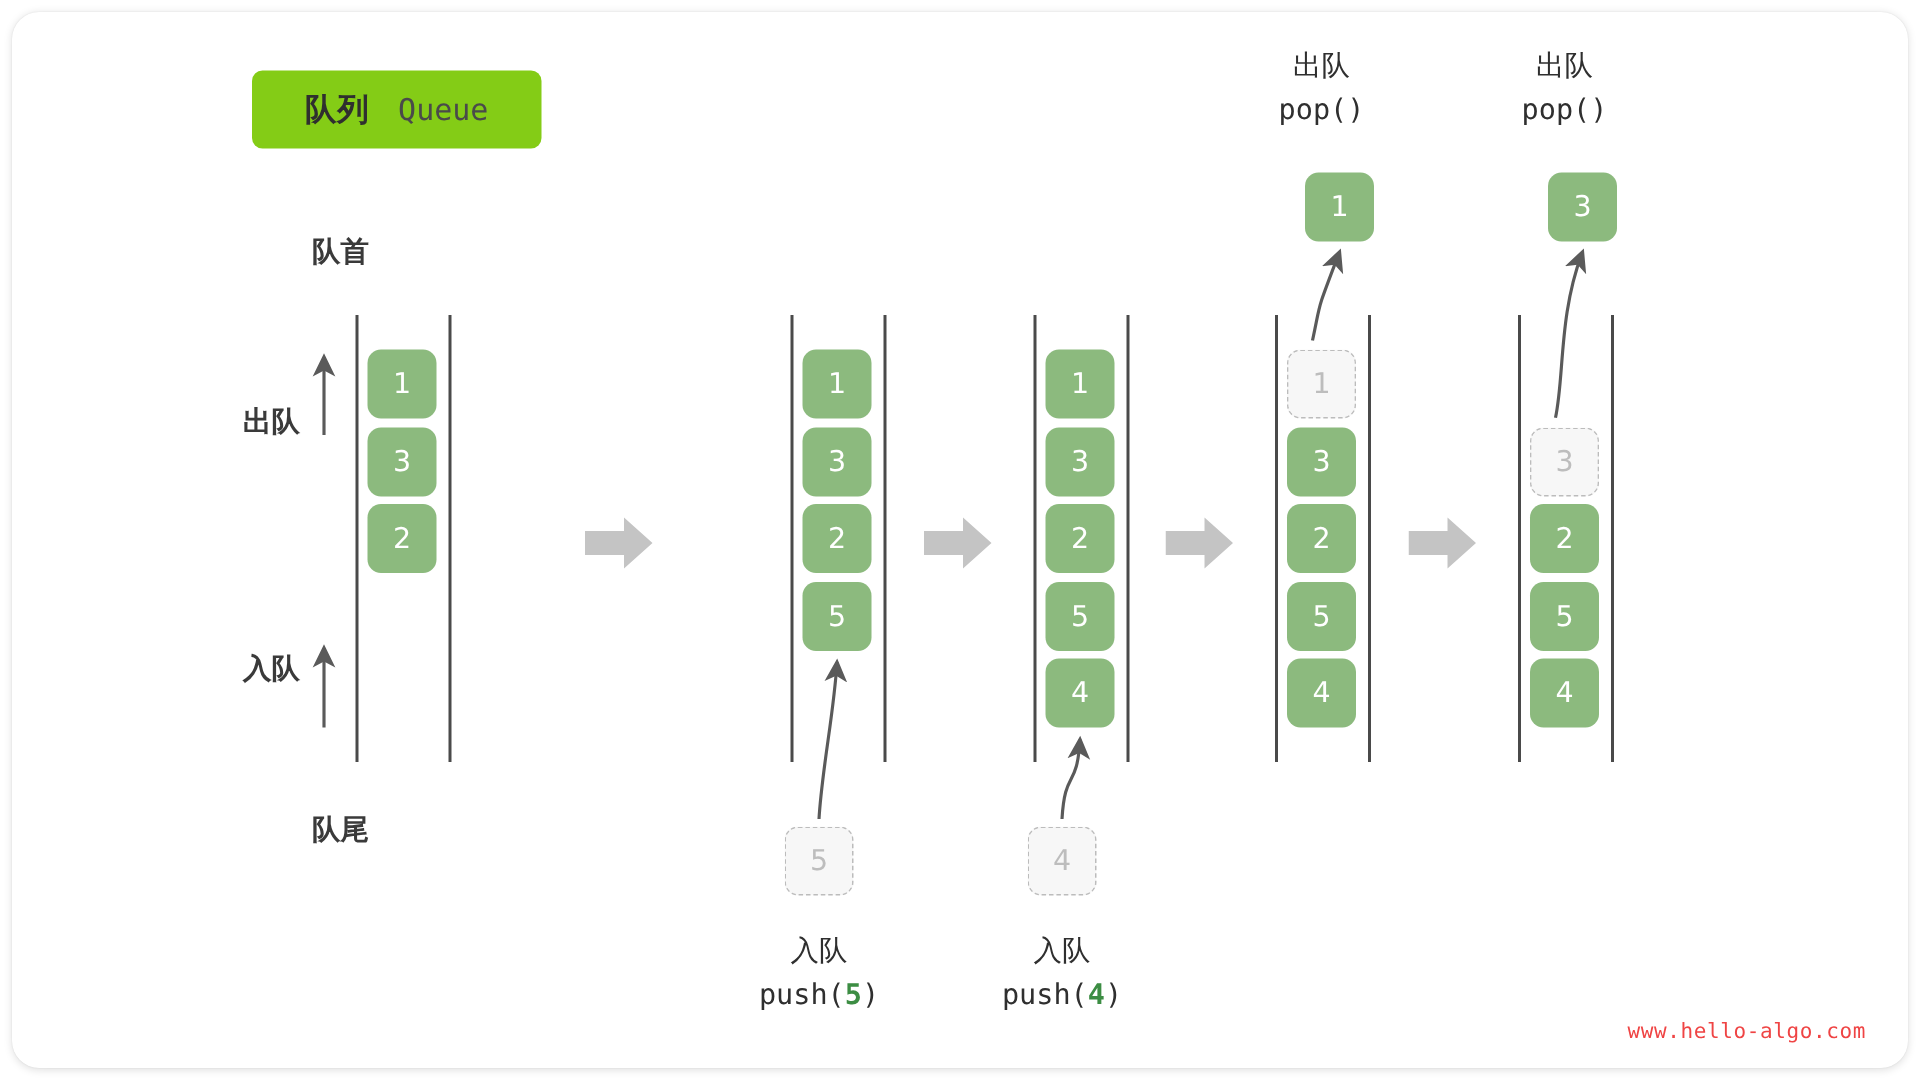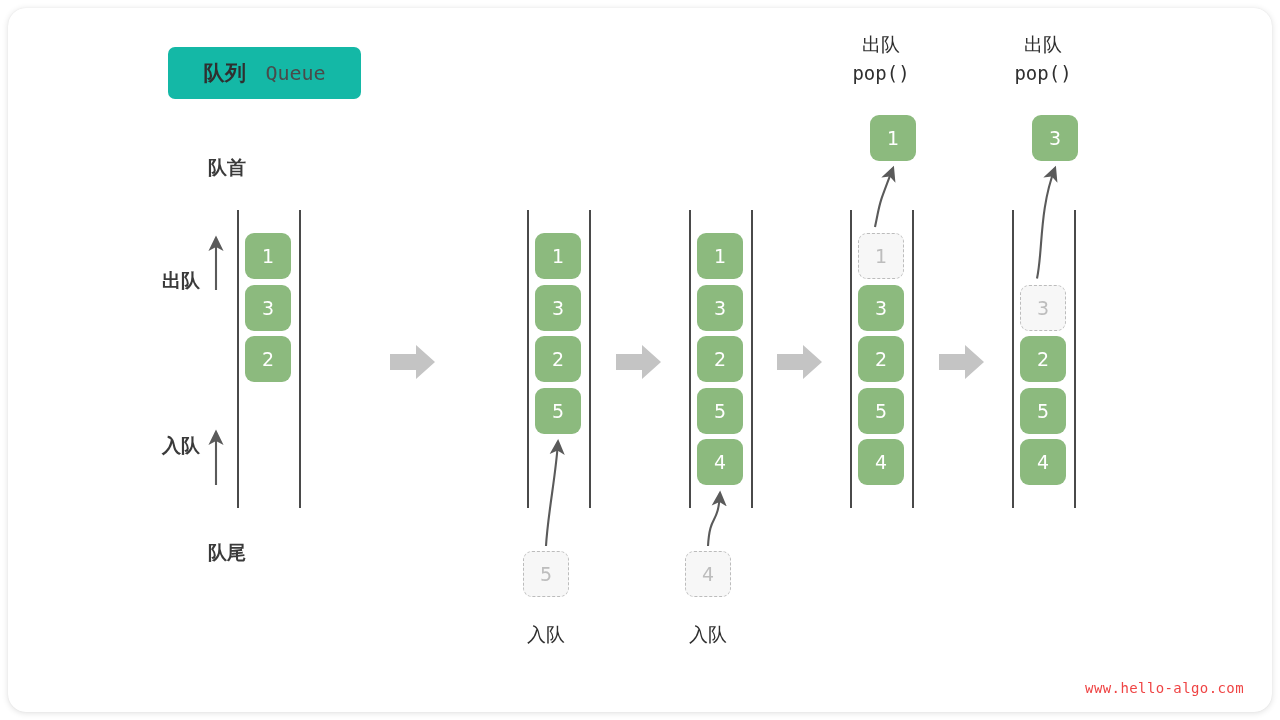--- a/index.html
+++ b/index.html
@@ -13,21 +13,21 @@
     position:absolute;left:8px;top:8px;width:1264px;height:704px;
     background:#ffffff;border-radius:18px;
     box-shadow:0 1px 6px rgba(0,0,0,0.13),0 0 1px rgba(0,0,0,0.10);
   }
   #stage{position:absolute;left:0;top:0;width:1280px;height:720px;}
 
   
   .title-chip{
     position:absolute;left:168px;top:47px;
     width:193px;height:52px;
-    background:#14b8a6;border-radius:7px;
+    background:#84cc16;border-radius:7px;
     display:flex;align-items:center;justify-content:center;
   }
   .title-cn{
     font-weight:bold;font-size:21px;color:#2f2f2f;letter-spacing:0.5px;
   }
   .title-en{
     font-family:"DejaVu Sans Mono","Liberation Mono",monospace;
     font-size:20px;color:#4a4a4a;margin-left:19px;
   }
 
@@ -99,30 +99,30 @@
       <div class="endlabel" style="left: 208px; top: 540px;">队尾</div>
       <div class="sidelabel" style="left: 120px; top: 268px;">出队</div>
       <div class="sidelabel" style="left: 120px; top: 433px;">入队</div>
       <div class="rail" style="left: 527px; top: 210px; height: 298px;"></div>
       <div class="rail" style="left: 589px; top: 210px; height: 298px;"></div>
       <div class="cell full" style="left: 535px; top: 233px;">1</div>
       <div class="cell full" style="left: 535px; top: 284.5px;">3</div>
       <div class="cell full" style="left: 535px; top: 336px;">2</div>
       <div class="cell full" style="left: 535px; top: 387.5px;">5</div>
       <div class="cell ghost" style="left: 523px; top: 551px;">5</div>
-      <div class="oplabel" style="left: 456px; top: 620px;"><span class="cn">入队</span></div>
+      <div class="oplabel" style="left: 456px; top: 620px;"><span class="cn">入队</span><span class="code">push(<span class="num">5</span>)</span></div>
       <div class="rail" style="left: 689px; top: 210px; height: 298px;"></div>
       <div class="rail" style="left: 751px; top: 210px; height: 298px;"></div>
       <div class="cell full" style="left: 697px; top: 233px;">1</div>
       <div class="cell full" style="left: 697px; top: 284.5px;">3</div>
       <div class="cell full" style="left: 697px; top: 336px;">2</div>
       <div class="cell full" style="left: 697px; top: 387.5px;">5</div>
       <div class="cell full" style="left: 697px; top: 439px;">4</div>
       <div class="cell ghost" style="left: 685px; top: 551px;">4</div>
-      <div class="oplabel" style="left: 618px; top: 620px;"><span class="cn">入队</span></div>
+      <div class="oplabel" style="left: 618px; top: 620px;"><span class="cn">入队</span><span class="code">push(<span class="num">4</span>)</span></div>
       <div class="rail" style="left: 850px; top: 210px; height: 298px;"></div>
       <div class="rail" style="left: 912px; top: 210px; height: 298px;"></div>
       <div class="cell ghost" style="left: 858px; top: 233px;">1</div>
       <div class="cell full" style="left: 858px; top: 284.5px;">3</div>
       <div class="cell full" style="left: 858px; top: 336px;">2</div>
       <div class="cell full" style="left: 858px; top: 387.5px;">5</div>
       <div class="cell full" style="left: 858px; top: 439px;">4</div>
       <div class="oplabel" style="left: 791px; top: 30px;"><span class="cn">出队</span><span class="code">pop()</span></div>
       <div class="cell full" style="left: 870px; top: 115px;">1</div>
       <div class="rail" style="left: 1012px; top: 210px; height: 298px;"></div>

